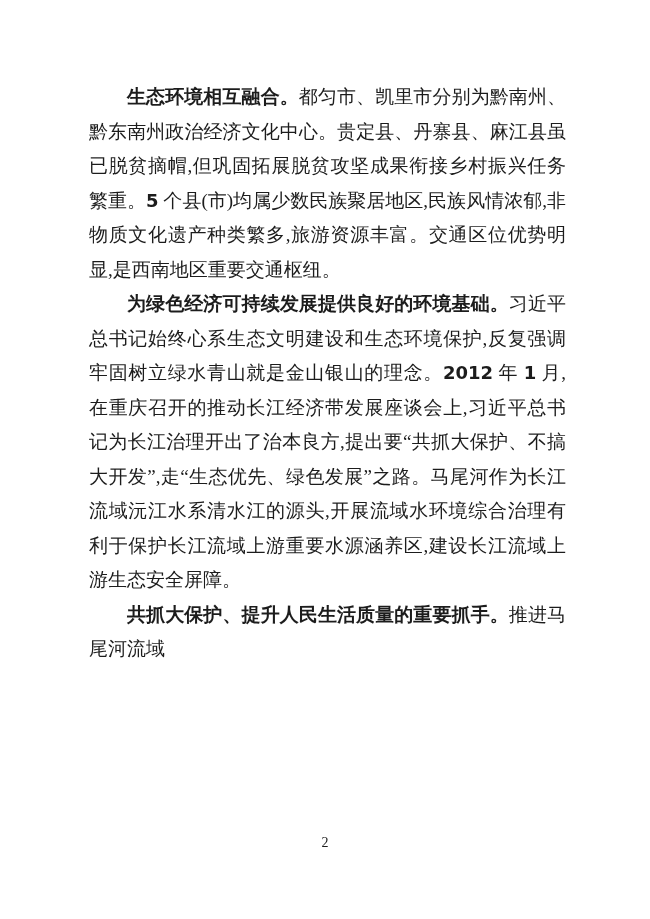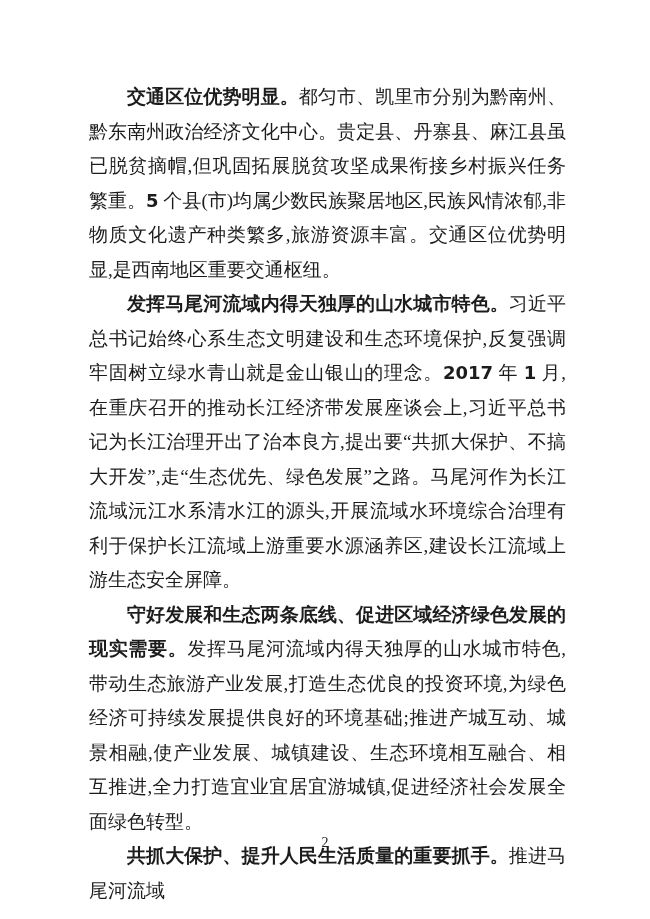--- a/index.html
+++ b/index.html
@@ -63,19 +63,18 @@
     font-size: 14px;
     color: #1c1c1c;
     line-height: 18px;
   }
 </style>
 </head>
 <body>
 
 <div class="doc-page">
   <div class="doc-content">
-      <p class="body"><span class="run bold">交通区位优势明显。</span><span class="run">都匀市、凯里市分别为黔南州、黔东南州政治经济文化中心。贵定县、丹寨县、麻江县虽已脱贫摘帽,但巩固拓展脱贫攻坚成果衔接乡村振兴任务繁重。<span class="num">5</span> 个县(市)均属少数民族聚居地区,民族风情浓郁,非物质文化遗产种类繁多,旅游资源丰富。交通区位优势明显,是西南地区重要交通枢纽。</span></p>
-      <p class="body"><span class="run bold">发挥马尾河流域内得天独厚的山水城市特色。</span><span class="run">习近平总书记始终心系生态文明建设和生态环境保护,反复强调牢固树立绿水青山就是金山银山的理念。<span class="num">2017</span> 年 <span class="num">1</span> 月,在重庆召开的推动长江经济带发展座谈会上,习近平总书记为长江治理开出了治本良方,提出要“共抓大保护、不搞大开发”,走“生态优先、绿色发展”之路。马尾河作为长江流域沅江水系清水江的源头,开展流域水环境综合治理有利于保护长江流域上游重要水源涵养区,建设长江流域上游生态安全屏障。</span></p>
-      <p class="body"><span class="run bold">守好发展和生态两条底线、促进区域经济绿色发展的现实需要。</span><span class="run">发挥马尾河流域内得天独厚的山水城市特色,带动生态旅游产业发展,打造生态优良的投资环境,为绿色经济可持续发展提供良好的环境基础;推进产城互动、城景相融,使产业发展、城镇建设、生态环境相互融合、相互推进,全力打造宜业宜居宜游城镇,促进经济社会发展全面绿色转型。</span></p>
+      <p class="body"><span class="run bold">生态环境相互融合。</span><span class="run">都匀市、凯里市分别为黔南州、黔东南州政治经济文化中心。贵定县、丹寨县、麻江县虽已脱贫摘帽,但巩固拓展脱贫攻坚成果衔接乡村振兴任务繁重。<span class="num">5</span> 个县(市)均属少数民族聚居地区,民族风情浓郁,非物质文化遗产种类繁多,旅游资源丰富。交通区位优势明显,是西南地区重要交通枢纽。</span></p>
+      <p class="body"><span class="run bold">为绿色经济可持续发展提供良好的环境基础。</span><span class="run">习近平总书记始终心系生态文明建设和生态环境保护,反复强调牢固树立绿水青山就是金山银山的理念。<span class="num">2012</span> 年 <span class="num">1</span> 月,在重庆召开的推动长江经济带发展座谈会上,习近平总书记为长江治理开出了治本良方,提出要“共抓大保护、不搞大开发”,走“生态优先、绿色发展”之路。马尾河作为长江流域沅江水系清水江的源头,开展流域水环境综合治理有利于保护长江流域上游重要水源涵养区,建设长江流域上游生态安全屏障。</span></p>
       <p class="body"><span class="run bold">共抓大保护、提升人民生活质量的重要抓手。</span><span class="run">推进马尾河流域</span></p>
     </div>
   <div class="page-number">2</div>
 </div>
 
 </body></html>

